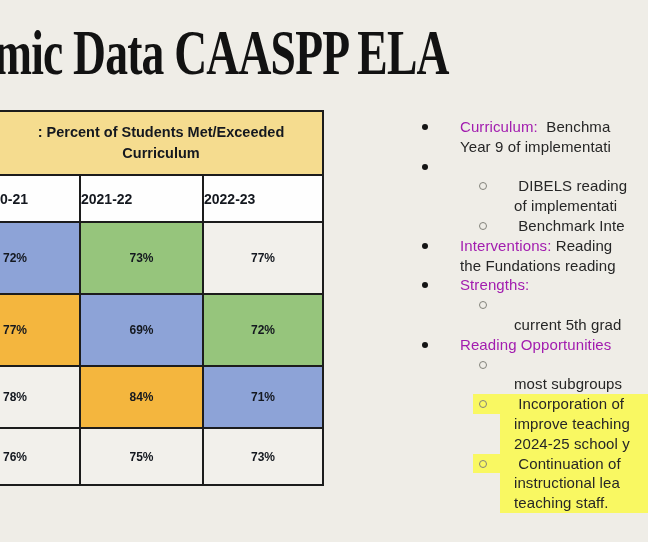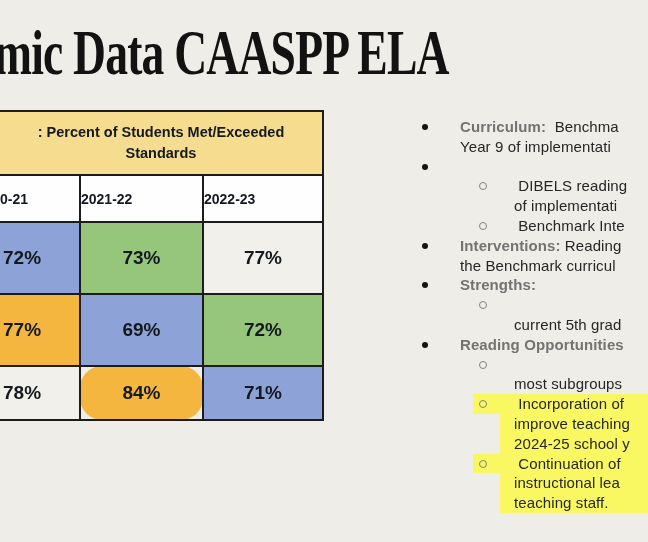--- a/index.html
+++ b/index.html
@@ -26,36 +26,36 @@
     color:#14181f; overflow:hidden;
   }
   .scores td.noleft { border-left:none; }
   .hdr {
     font-weight:700; font-size:14.5px; text-align:center; line-height:21px;
     color:#0f0f0f; padding-top:2px;
   }
   .yr  { font-weight:700; font-size:14px; background:#FEFEFE; text-align:left; }
   .yr1 { padding-left:1px;margin-top:21px; }
   .yr2 { padding-left:10px; }
-  .val { font-weight:700; font-size:19px; text-align:center; color:#1e2430; }
+  .val { font-weight:700; font-size:12px; text-align:center; color:#1e2430; }
   .val.c1 { text-align:left; padding-left:3px; }
   .r-hdr  { height:64px; }
   .r-yr   { height:47px; }
   .r-1, .r-2 { height:72px; }
-  .r-3 { height:54px; }
+  .r-3 { height:62px; }
   .r-4 { height:57px; }
 
   
   .bullets { position:absolute; left:0; top:117px; width:880px; }
   .line { position:relative; height:19.8px; }
   .txt  {
     position:absolute; top:1px; z-index:2; font-size:15px; color:#262626;
     white-space:pre; letter-spacing:0.1px; line-height:18px;
   }
-  .txt b { font-weight:700; color:#737373; }
+  .txt b { font-weight:400; color:#a21caf; }
   .t1 { left:460px; }
   .t2 { left:514px; }
   .dot  { position:absolute; left:422px; top:7px; width:6px; height:6px;
           border-radius:50%; background:#151515; z-index:2; }
   .circ { position:absolute; left:479px; top:6px; width:8px; height:8px;
           border-radius:50%; border:1.5px solid #83837b; box-sizing:border-box;
           background:transparent; z-index:2; }
   .hl  { position:absolute; top:0; height:19.8px; width:400px; z-index:1; }
   .hlb { left:473px; }
   .hlt { left:500px; }
@@ -70,42 +70,47 @@
   <table class="scores">
     <colgroup>
         <col style="width:80px">
         <col style="width:123px">
         <col style="width:120px">
       </colgroup>
     <tbody>
         <tr class="r-hdr">
       <td class="hdr noleft" colspan="3" style="background-color: rgb(245, 220, 143);">
         <div>:  Percent of Students Met/Exceeded</div>
-        <div>Standards</div>
+        <div>Curriculum</div>
       </td>
     </tr>
     <tr class="r-yr">
       <td class="yr yr1 noleft">0-21</td>
       <td class="yr yr2">2021-22</td>
       <td class="yr yr2">2022-23</td>
     </tr>
     <tr class="r-1">
       <td class="val c1 noleft" style="background-color: rgb(141, 163, 215);">72%</td>
       <td class="val" style="background-color: rgb(150, 197, 124);">73%</td>
       <td class="val" style="background-color: rgb(242, 240, 235);">77%</td>
     </tr>
     <tr class="r-2">
       <td class="val c1 noleft" style="background-color: rgb(244, 182, 62);">77%</td>
       <td class="val" style="background-color: rgb(141, 163, 215);">69%</td>
       <td class="val" style="background-color: rgb(150, 197, 124);">72%</td>
     </tr>
     <tr class="r-3">
       <td class="val c1 noleft" style="background-color: rgb(242, 240, 235);">78%</td>
-      <td class="val" style="background-color: rgb(244, 182, 62); border-radius: 22px;">84%</td>
+      <td class="val" style="background-color: rgb(244, 182, 62);">84%</td>
       <td class="val" style="background-color: rgb(141, 163, 215);">71%</td>
+    </tr>
+    <tr class="r-4">
+      <td class="val c1 noleft" style="background-color: rgb(242, 240, 235);">76%</td>
+      <td class="val" style="background-color: rgb(242, 240, 235);">75%</td>
+      <td class="val" style="background-color: rgb(242, 240, 235);">73%</td>
     </tr>
   </tbody>
     </table>
 
   <div class="bullets">
 
     <div class="line">
       <span class="dot"></span>
       <span class="txt t1"><b>Curriculum:</b><span>  Benchma</span></span>
     </div>
@@ -124,21 +129,21 @@
     </div>
     <div class="line">
       <span class="circ"></span>
       <span class="txt t2"> Benchmark Inte</span>
     </div>
     <div class="line">
       <span class="dot"></span>
       <span class="txt t1"><b>Interventions:</b><span> Reading</span></span>
     </div>
     <div class="line">
-      <span class="txt t1">the Benchmark curricul</span>
+      <span class="txt t1">the Fundations reading</span>
     </div>
     <div class="line">
       <span class="dot"></span>
       <span class="txt t1"><b>Strengths:</b><span></span></span>
     </div>
     <div class="line">
       <span class="circ"></span>
     </div>
     <div class="line">
       <span class="txt t2">current 5th grad</span>

